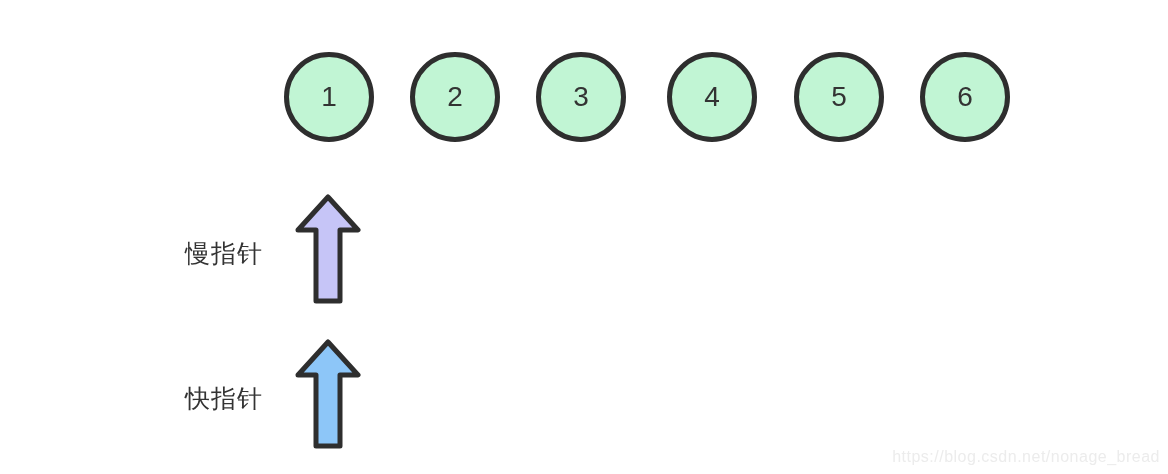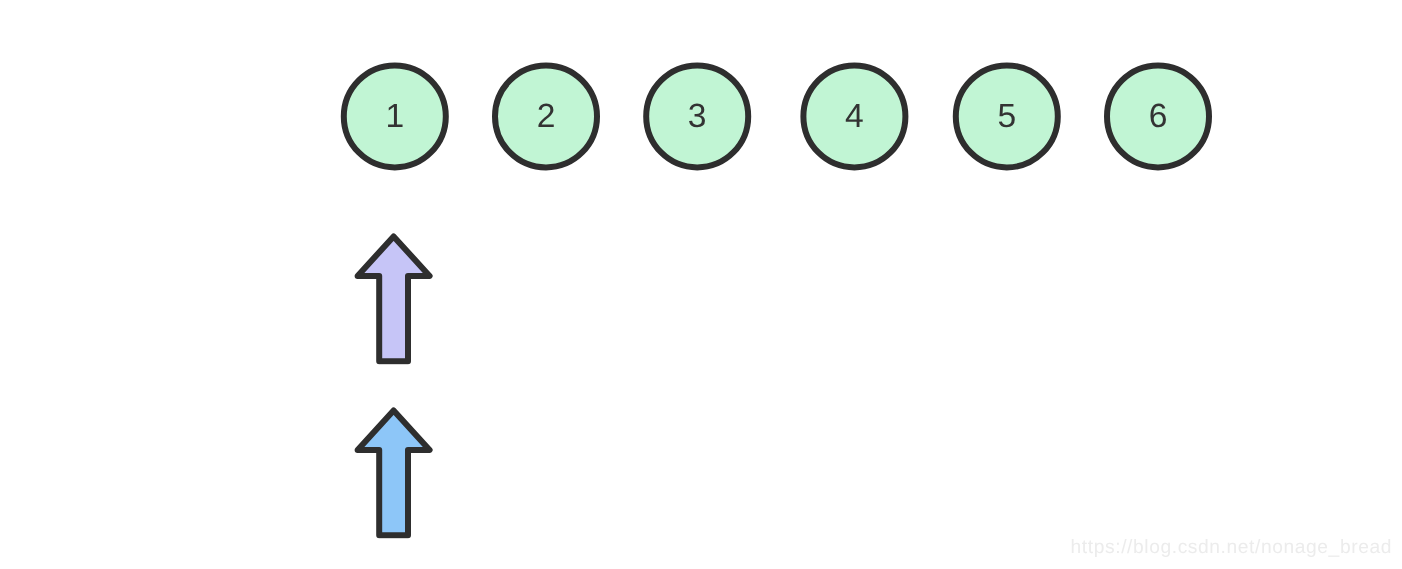--- a/index.html
+++ b/index.html
@@ -74,23 +74,25 @@
   <div class="node" style="left: 667px; background-color: rgb(193, 245, 212);">
     <span>4</span>
   </div>
   <div class="node" style="left: 794px; background-color: rgb(193, 245, 212);">
     <span>5</span>
   </div>
   <div class="node" style="left: 920px; background-color: rgb(193, 245, 212);">
     <span>6</span>
   </div>
 
+  <div class="pointer-label label-slow">慢指针</div>
   <svg class="arrow arrow-slow" viewBox="0 0 66 110">
     <polygon points="33,3 63,36 45,36 45,107 21,107 21,36 3,36" stroke-width="5" stroke-linejoin="round" stroke="#2e2e2e" fill="#c6c5f7"></polygon>
   </svg>
 
+  <div class="pointer-label label-fast">快指针</div>
   <svg class="arrow arrow-fast" viewBox="0 0 66 110">
     <polygon points="33,3 63,36 45,36 45,107 21,107 21,36 3,36" stroke-width="5" stroke-linejoin="round" stroke="#2e2e2e" fill="#8dc6f8"></polygon>
   </svg>
 
   <div class="watermark" style="color: rgb(236, 236, 236);">https://blog.csdn.net/nonage_bread</div>
 
 </div>
 
 </body></html>

